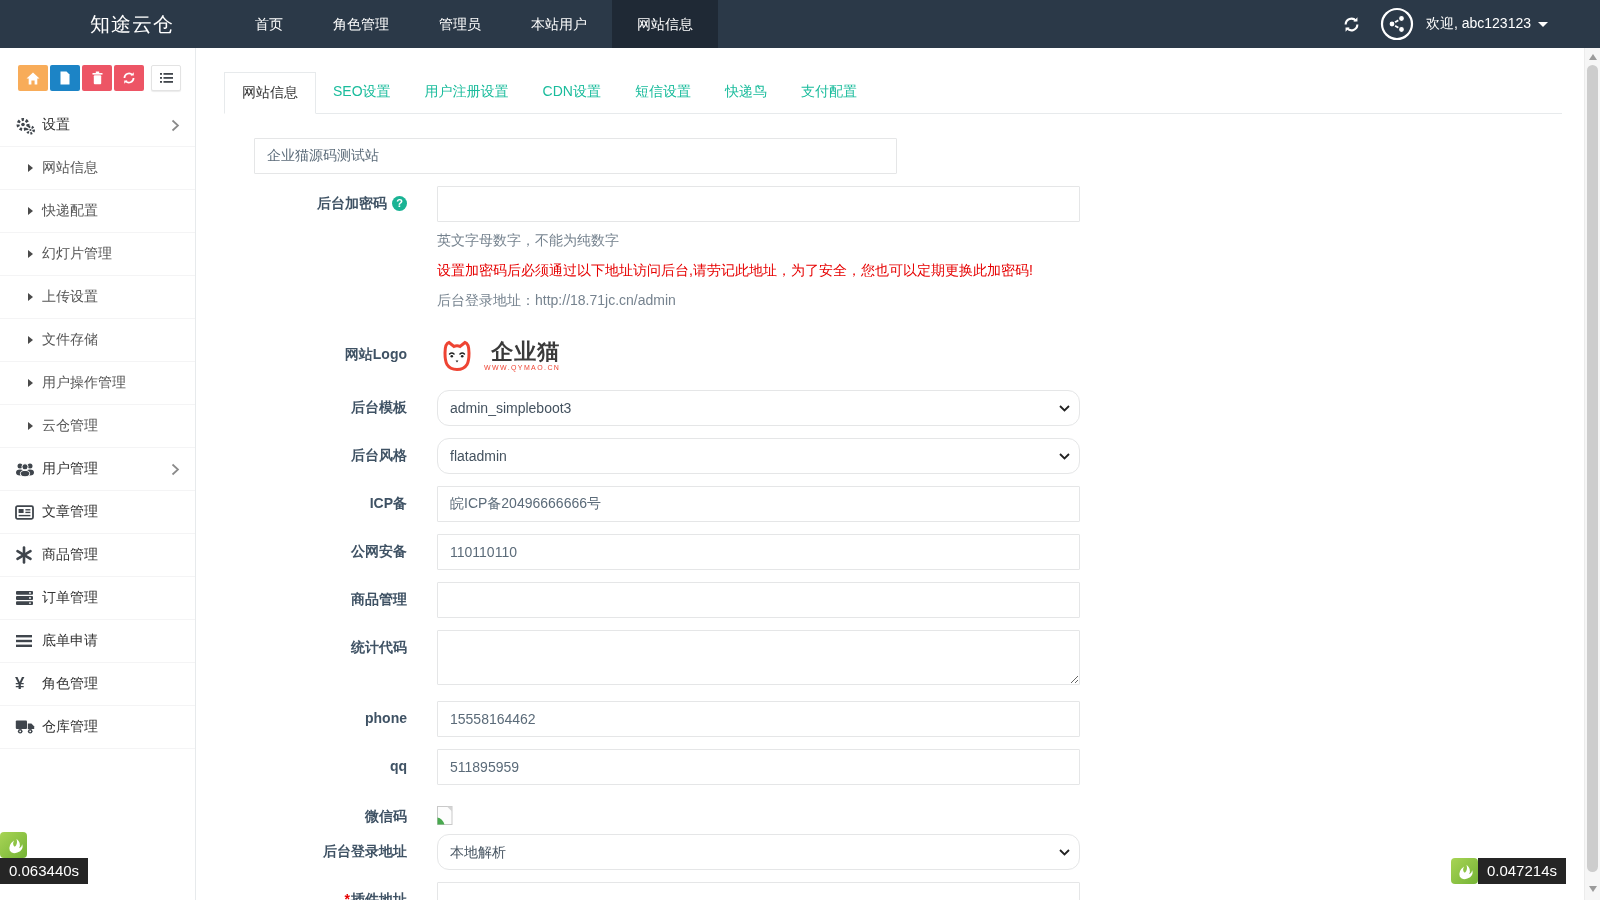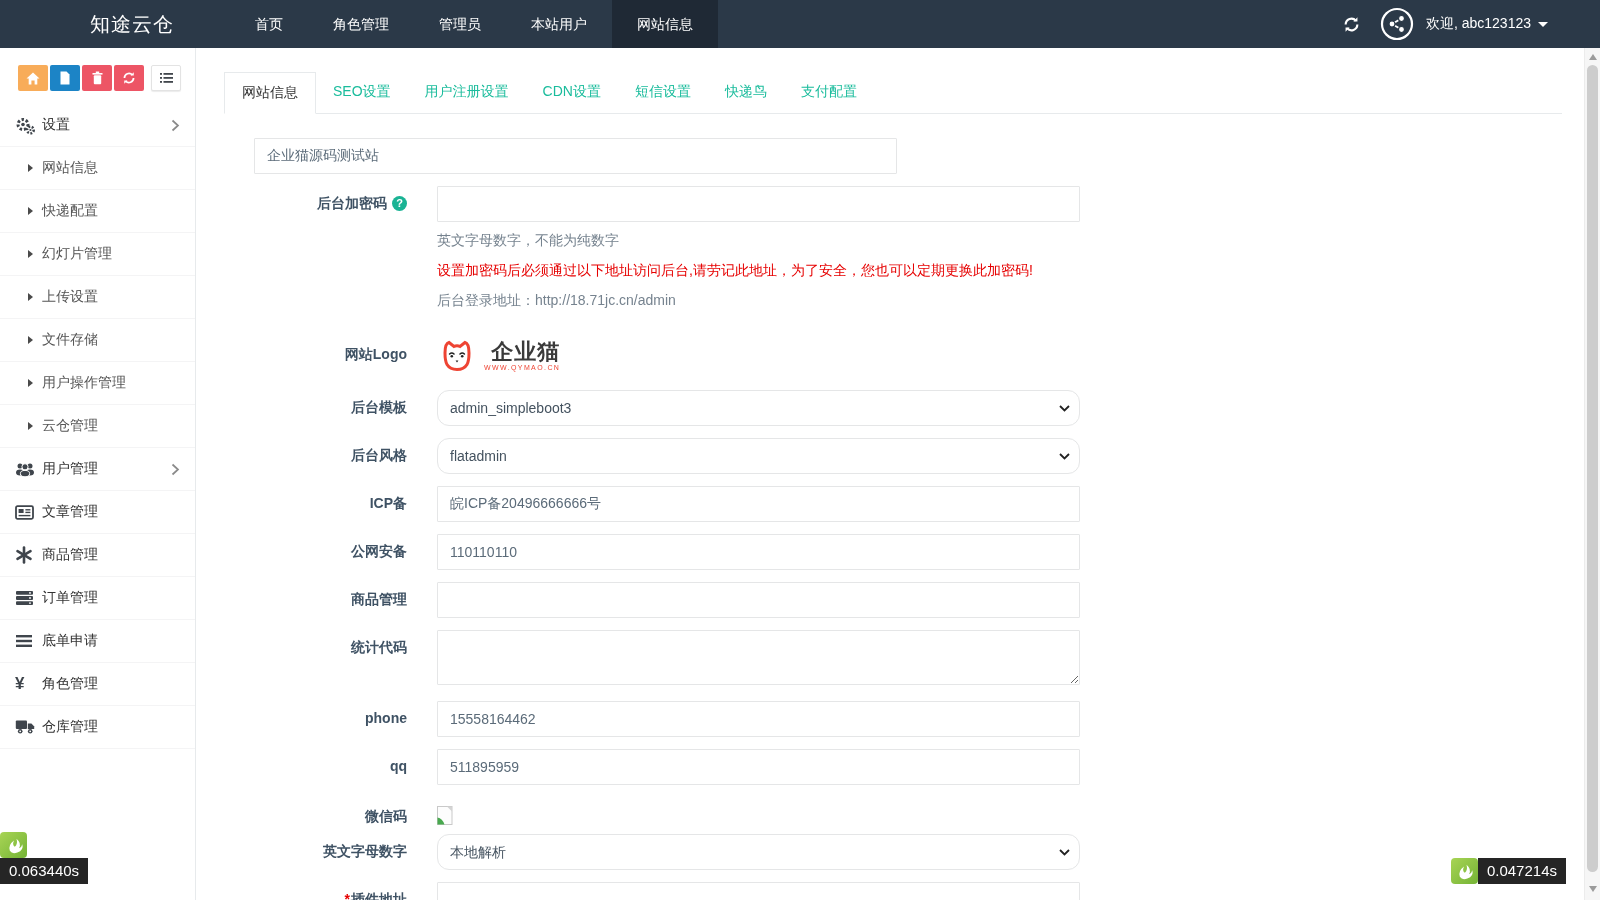--- a/index.html
+++ b/index.html
@@ -414,21 +414,21 @@
           <svg width="17" height="19" viewBox="0 0 17 19">
             <rect x="0.5" y="0.5" width="14.5" height="18" fill="#fdfdfd" stroke="#c9c9c9"></rect>
             <path d="M10 0.5 H15 V5.5 Z" fill="#d4d4d4"></path>
             <path d="M0.5 18.5 V11.5 Q5.5 12.5 7.5 18.5 Z" fill="#49a94f"></path>
           </svg>
         </span>
       </div>
     </div>
 
     <div class="frow">
-      <div class="flabel">英文字母数字</div>
+      <div class="flabel">后台登录地址</div>
       <div class="fctrl">
         <div class="fake-select">
           <span>本地解析</span>
           <span class="chev">
               <svg width="11" height="7" viewBox="0 0 11 7">
                 <polyline points="1,1 5.5,5.5 10,1" fill="none" stroke="#222" stroke-width="1.8"></polyline>
               </svg>
             </span>
         </div>
       </div>

